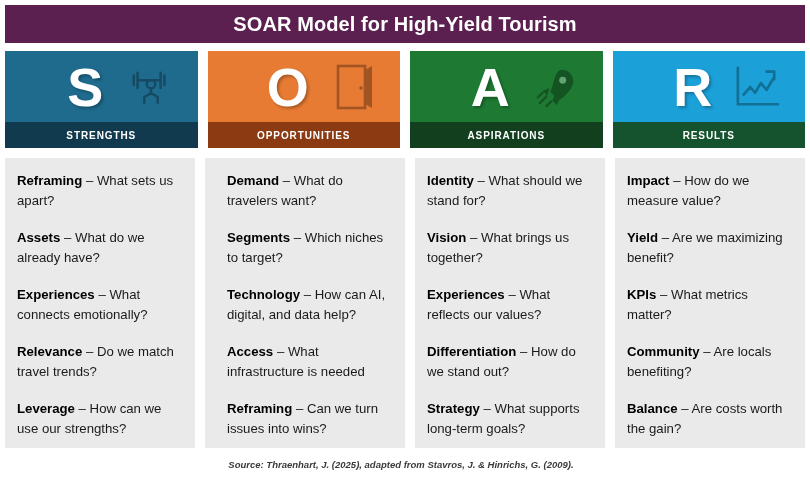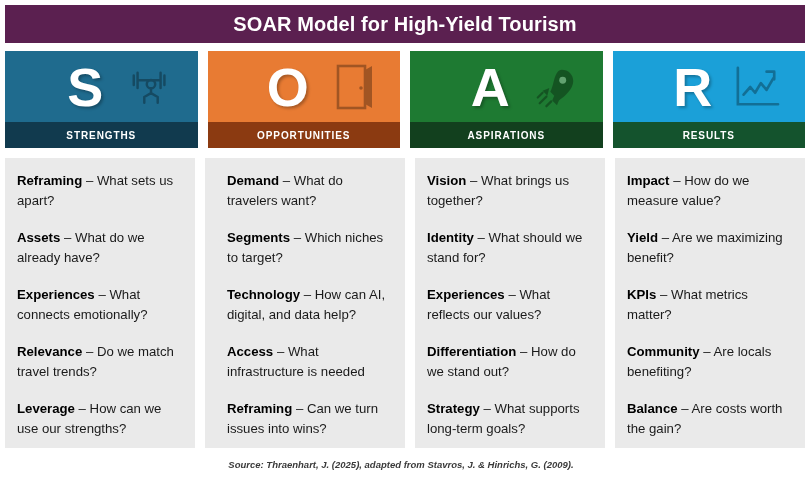--- a/index.html
+++ b/index.html
@@ -235,22 +235,22 @@
         <div class="entry"><span class="term">Leverage</span> <span class="dash">–</span> <span class="desc">How can we use our strengths?</span></div>
       </div>
       <div class="panel" style="background: rgb(234, 234, 234); padding-left: 22px;">
         <div class="entry"><span class="term">Demand</span> <span class="dash">–</span> <span class="desc">What do travelers want?</span></div>
         <div class="entry"><span class="term">Segments</span> <span class="dash">–</span> <span class="desc">Which niches to target?</span></div>
         <div class="entry"><span class="term">Technology</span> <span class="dash">–</span> <span class="desc">How can AI, digital, and data help?</span></div>
         <div class="entry"><span class="term">Access</span> <span class="dash">–</span> <span class="desc">What infrastructure is needed</span></div>
         <div class="entry"><span class="term">Reframing</span> <span class="dash">–</span> <span class="desc">Can we turn issues into wins?</span></div>
       </div>
       <div class="panel" style="background: rgb(234, 234, 234);">
+        <div class="entry"><span class="term">Identity</span> <span class="dash">–</span> <span class="desc">What should we stand for?</span></div>
         <div class="entry"><span class="term">Vision</span> <span class="dash">–</span> <span class="desc">What brings us together?</span></div>
-        <div class="entry"><span class="term">Identity</span> <span class="dash">–</span> <span class="desc">What should we stand for?</span></div>
         <div class="entry"><span class="term">Experiences</span> <span class="dash">–</span> <span class="desc">What reflects our values?</span></div>
         <div class="entry"><span class="term">Differentiation</span> <span class="dash">–</span> <span class="desc">How do we stand out?</span></div>
         <div class="entry"><span class="term">Strategy</span> <span class="dash">–</span> <span class="desc">What supports long-term goals?</span></div>
       </div>
       <div class="panel" style="background: rgb(234, 234, 234);">
         <div class="entry"><span class="term">Impact</span> <span class="dash">–</span> <span class="desc">How do we measure value?</span></div>
         <div class="entry"><span class="term">Yield</span> <span class="dash">–</span> <span class="desc">Are we maximizing benefit?</span></div>
         <div class="entry"><span class="term">KPIs</span> <span class="dash">–</span> <span class="desc">What metrics matter?</span></div>
         <div class="entry"><span class="term">Community</span> <span class="dash">–</span> <span class="desc">Are locals benefiting?</span></div>
         <div class="entry"><span class="term">Balance</span> <span class="dash">–</span> <span class="desc">Are costs worth the gain?</span></div>

